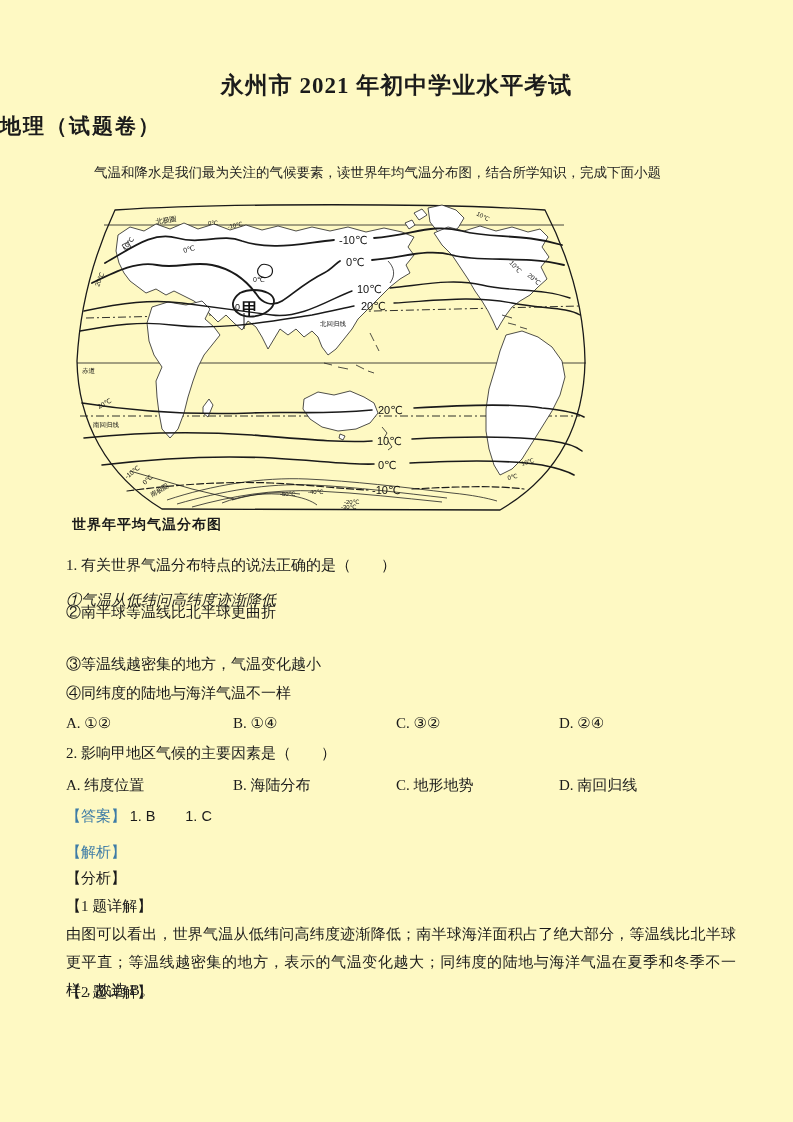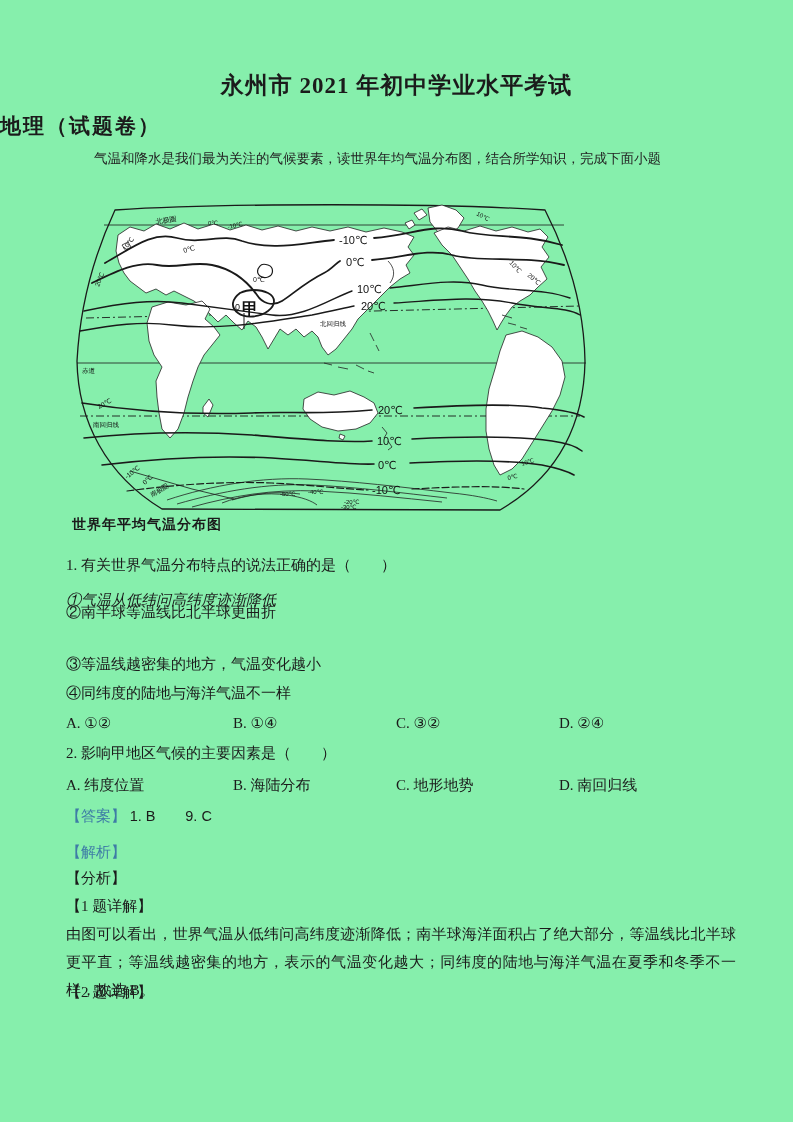--- a/index.html
+++ b/index.html
@@ -1,23 +1,23 @@
 <!DOCTYPE html>
 <html><head>
 <meta charset="utf-8">
 <style>
   html,body{margin:0;padding:0;background:#888;}
   .page{
-    position:relative;width:793px;height:1122px;margin:0 auto;background:#86efac;
+    position:relative;width:793px;height:1122px;margin:0 auto;background:#fef9c3;
     font-family:"Liberation Serif","DejaVu Serif",serif;color:#1b1b1b;overflow:hidden;
   }
   .abs{position:absolute;}
   .title{top:70px;left:0;width:793px;text-align:center;font-size:23px;font-weight:bold;letter-spacing:1px;}
   .subtitle{top:112px;left:0;width:793px;text-align:left;font-size:21px;font-weight:bold;letter-spacing:2px;}
-  .intro{top:150px;left:94px;width:600px;font-size:13.5px;color:#222;}
+  .intro{top:164px;left:94px;width:600px;font-size:13.5px;color:#222;}
   .mapwrap{top:203px;left:72px;width:520px;height:312px;}
   .caption{top:516px;left:72px;width:490px;text-align:left;font-size:14px;font-weight:600;letter-spacing:1px;}
   .qline{left:66px;width:680px;font-size:15px;}
   .q1{top:556px;}
   .i1{top:591px;font-style:italic;} .i2{top:603px;} .i3{top:655px;} .i4{top:684px;}
   .optrow span{position:absolute;font-size:15px;white-space:nowrap;}
   .o1{top:714px;} .o2{top:776px;}
   .c1{left:66px;} .c2{left:233px;} .c3{left:396px;} .c4{left:559px;}
   .q2{top:744px;}
   .ansrow{top:807px;left:66px;font-size:15px;}
@@ -145,21 +145,21 @@
   <div class="optrow">
     <span class="o2 c1">A. 纬度位置</span>
     <span class="o2 c2">B. 海陆分布</span>
     <span class="o2 c3">C. 地形地势</span>
     <span class="o2 c4">D. 南回归线</span>
   </div>
 
   <div class="abs ansrow">
     <span class="blue">【答案】</span>
     <span class="ansval">1. B</span>
-    <span class="ansval">9. C</span>
+    <span class="ansval">1. C</span>
   </div>
   <div class="abs sec jiexi blue">【解析】</div>
   <div class="abs sec fenxi">【分析】</div>
   <div class="abs sec d1">【1 题详解】</div>
   <div class="abs para">由图可以看出，世界气温从低纬问高纬度迹渐降低；南半球海洋面积占了绝大部分，等温线比北半球更平直；等温线越密集的地方，表示的气温变化越大；同纬度的陆地与海洋气温在夏季和冬季不一样，故选 B。</div>
   <div class="abs sec d2">【2 题详解】</div>
 
 </div>
 
 </body></html>

